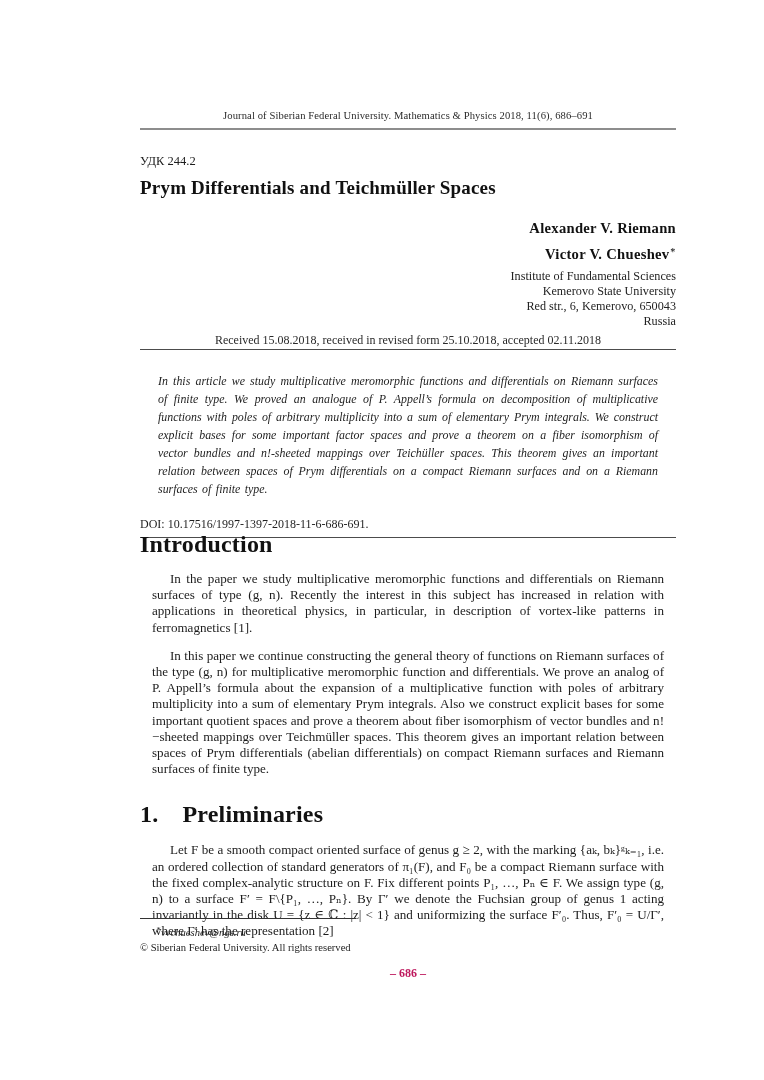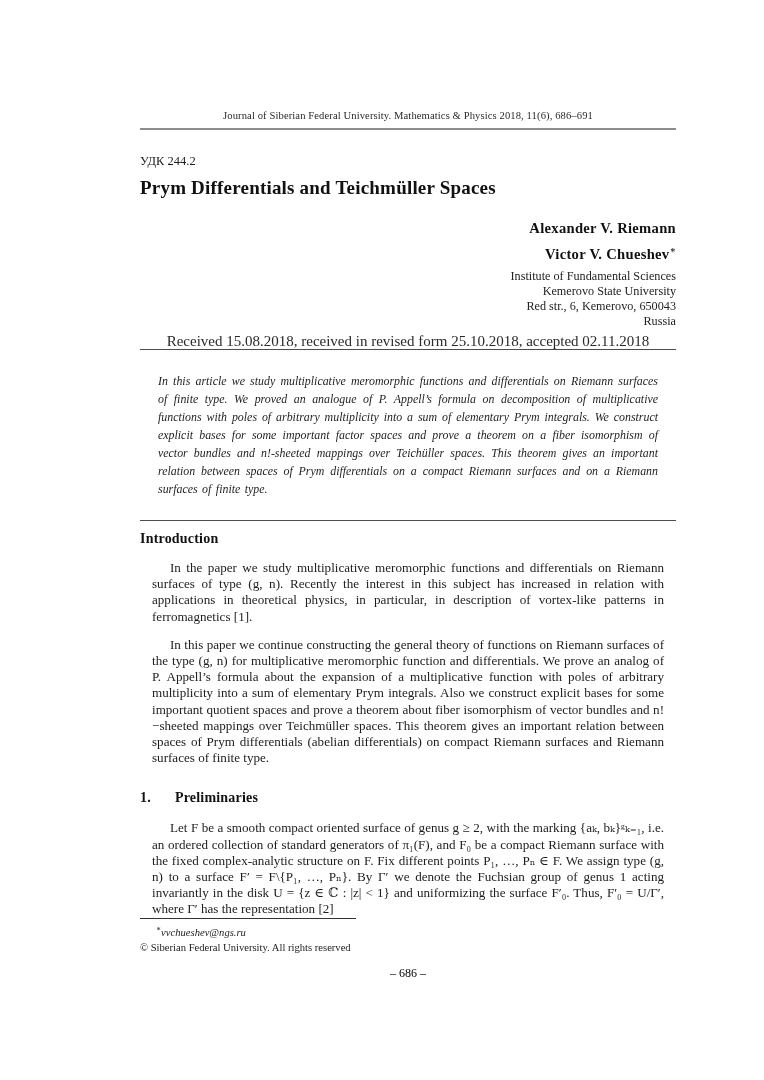--- a/index.html
+++ b/index.html
@@ -14,44 +14,44 @@
 
   .udc{top:154px;font-size:12.5px;}
 
   .paper-title{top:177px;margin:0;font-size:19px;font-weight:bold;letter-spacing:.2px;color:#111;}
 
   .authors{top:213px;text-align:right;}
   .author-name{font-size:14.6px;font-weight:bold;line-height:22px;letter-spacing:.3px;color:#111;}
   .author-name sup{font-size:9px;font-weight:bold;}
   .affiliation{margin-top:4px;font-size:12.2px;line-height:15px;color:#222;}
 
-  .received{top:333px;text-align:center;font-size:15px;color:#2a2a2a;}
+  .received{top:333px;text-align:center;font-size:12px;color:#2a2a2a;}
 
   .abstract-block{top:349px;border-top:1.5px solid #4c4c4c;border-bottom:1.5px solid #4c4c4c;
     padding:4px 0 4px 0;}
   .abstract-text{margin:18px;font-style:italic;font-size:11.9px;line-height:18px;
     text-align:justify;word-spacing:1.5px;color:#1e1e1e;}
   .keywords-text{margin:7px 0 0 0;font-style:italic;font-size:11.9px;line-height:17px;
     text-align:justify;word-spacing:1px;color:#1e1e1e;}
   .doi-line{margin:2px 0 1px 0;font-size:12px;line-height:16px;color:#1e1e1e;}
 
   .main-text{top:531px;}
-  .section-heading{margin:0 0 13px 0;font-size:14px;font-weight:bold;color:#111;letter-spacing:.2px;}
+  .section-heading{margin:0 0 13px 0;font-size:24px;font-weight:bold;color:#111;letter-spacing:.2px;}
   .section-heading.numbered{margin-top:24px;margin-bottom:14px;}
   .section-number{display:inline-block;margin-right:24px;}
   .body-par{margin:12px;font-size:13.1px;line-height:16.2px;text-align:justify;
     text-indent:18px;color:#1c1c1c;}
 
   .footnote{top:918px;font-size:10.6px;color:#222;}
   .footnote-rule{width:216px;border-top:1.2px solid #333;height:0;}
   .footnote-email{margin-top:3px;padding-left:16px;line-height:13px;font-style:italic;}
   .footnote-email sup{font-size:7.5px;}
   .footnote-copyright{margin-top:2px;line-height:14px;}
 
-  .page-number{top:966px;text-align:center;font-size:12px;color:#000000;}
+  .page-number{top:966px;text-align:center;font-size:12px;color:#be185d;font-weight:bold;}
 </style>
 </head>
 <body>
 
 <div class="page">
 
   <div class="block running-head">
     <span>Journal of Siberian Federal University. Mathematics &amp; Physics 2018, 11(6), 686–691</span>
   </div>
 
@@ -71,20 +71,21 @@
       <div>Kemerovo State University</div>
       <div>Red str., 6, Kemerovo, 650043</div>
       <div>Russia</div>
     </div>
   </div>
 
   <div class="block received">Received 15.08.2018, received in revised form 25.10.2018, accepted 02.11.2018</div>
 
   <div class="block abstract-block">
     <p class="abstract-text">In this article we study multiplicative meromorphic functions and differentials on Riemann surfaces of finite type. We proved an analogue of P. Appell’s formula on decomposition of multiplicative functions with poles of arbitrary multiplicity into a sum of elementary Prym integrals. We construct explicit bases for some important factor spaces and prove a theorem on a fiber isomorphism of vector bundles and n!-sheeted mappings over Teichüller spaces. This theorem gives an important relation between spaces of Prym differentials on a compact Riemann surfaces and on a Riemann surfaces of finite type.</p>
+    <p class="doi-line">DOI: 10.17516/1997-1397-2018-11-6-686-691.</p>
   </div>
 
   <div class="block main-text">
     <h2 class="section-heading">Introduction</h2>
     <p class="body-par">In the paper we study multiplicative meromorphic functions and differentials on Riemann surfaces of type (g, n). Recently the interest in this subject has increased in relation with applications in theoretical physics, in particular, in description of vortex-like patterns in ferromagnetics [1].</p>
     <p class="body-par">In this paper we continue constructing the general theory of functions on Riemann surfaces of the type (g, n) for multiplicative meromorphic function and differentials. We prove an analog of P. Appell’s formula about the expansion of a multiplicative function with poles of arbitrary multiplicity into a sum of elementary Prym integrals. Also we construct explicit bases for some important quotient spaces and prove a theorem about fiber isomorphism of vector bundles and n!−sheeted mappings over Teichmüller spaces. This theorem gives an important relation between spaces of Prym differentials (abelian differentials) on compact Riemann surfaces and Riemann surfaces of finite type.</p>
     <h2 class="section-heading numbered">
       <span class="section-number">1.</span><span>Preliminaries</span>
     </h2>
     <p class="body-par">Let F be a smooth compact oriented surface of genus g ≥ 2, with the marking {aₖ, bₖ}ᵍₖ₌₁, i.e. an ordered collection of standard generators of π₁(F), and F₀ be a compact Riemann surface with the fixed complex-analytic structure on F. Fix different points P₁, …, Pₙ ∈ F. We assign type (g, n) to a surface F′ = F\{P₁, …, Pₙ}. By Γ′ we denote the Fuchsian group of genus 1 acting invariantly in the disk U = {z ∈ ℂ : |z| &lt; 1} and uniformizing the surface F′₀. Thus, F′₀ = U/Γ′, where Γ′ has the representation [2]</p>

